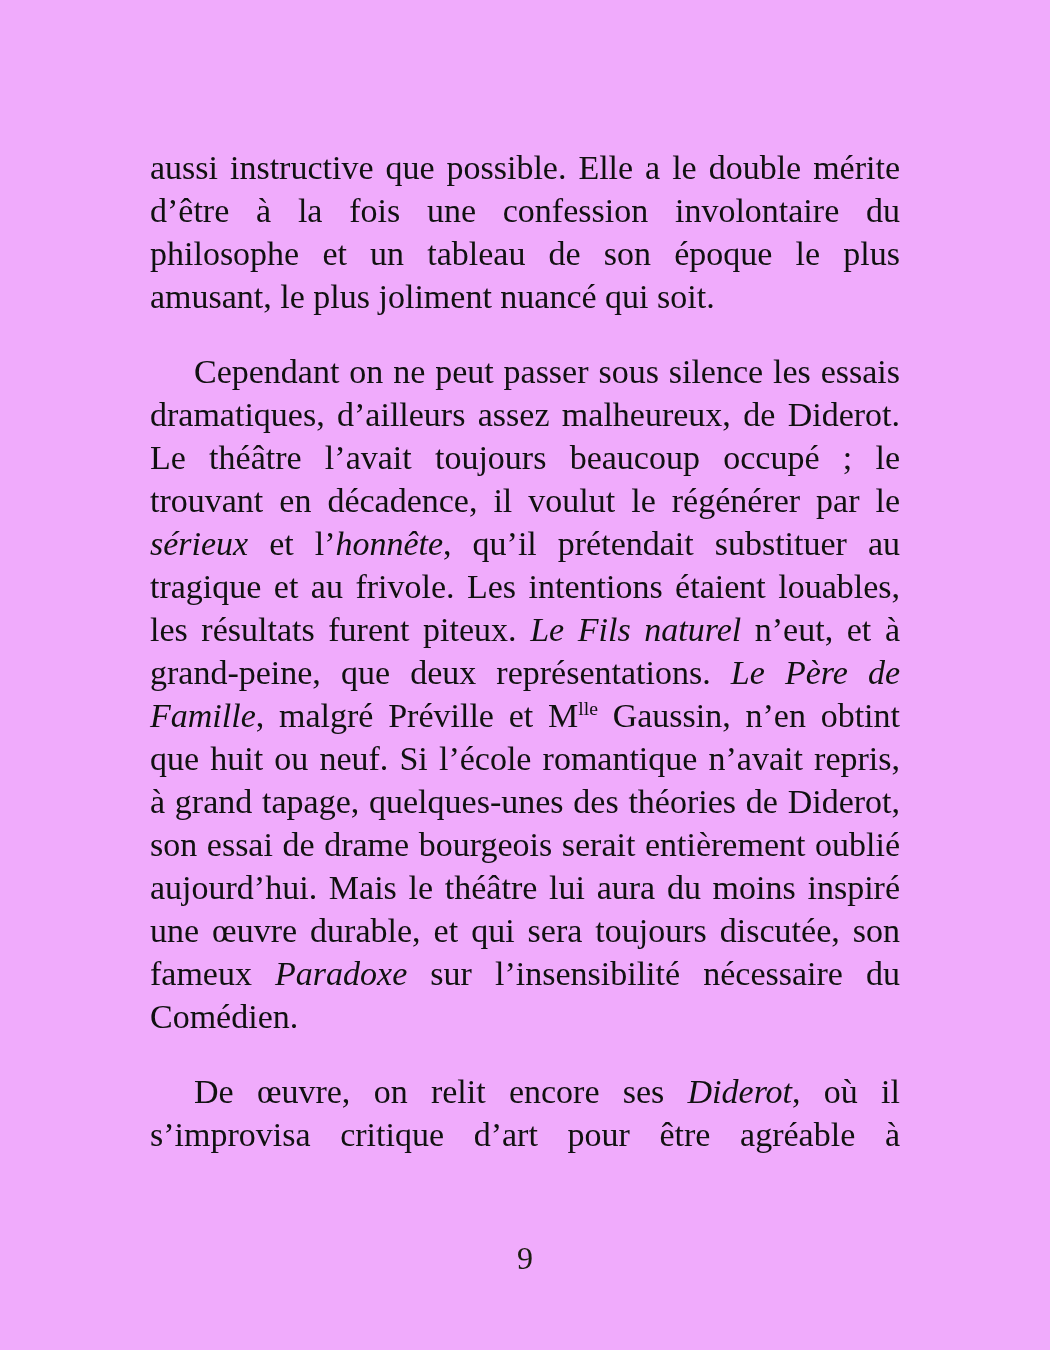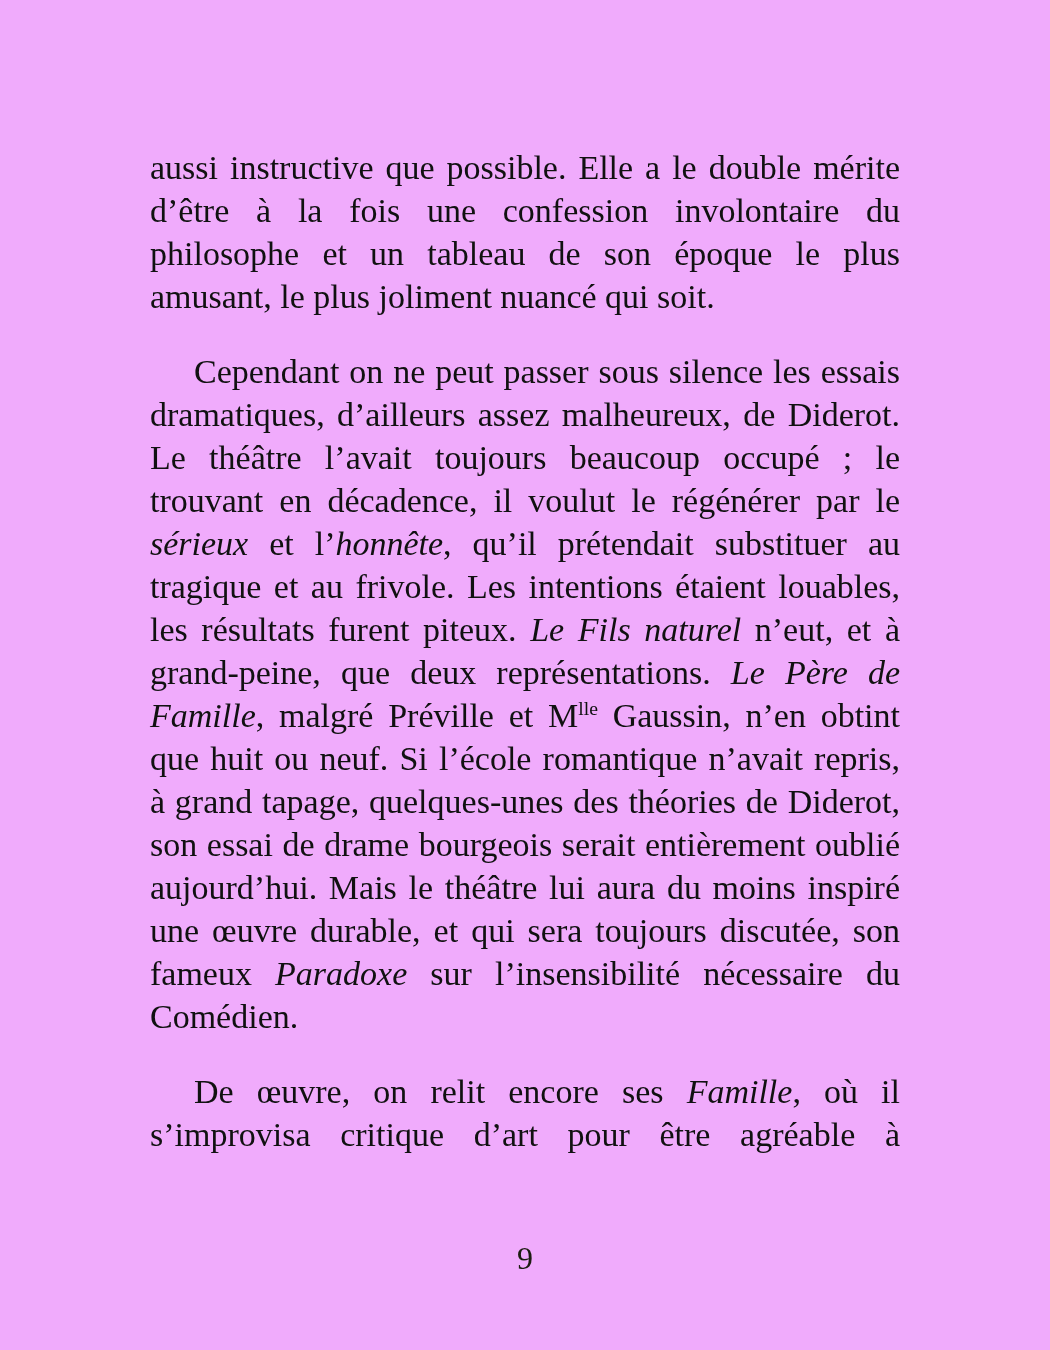--- a/index.html
+++ b/index.html
@@ -58,16 +58,16 @@
     color: #1c1c10;
   }
 </style>
 </head>
 <body>
 
 <div class="page">
   <div class="text-block">
       <p><span>aussi instructive que possible. Elle a le double mérite d’être à la fois une confession involontaire du philosophe et un tableau de son époque le plus amusant, le plus joliment nuancé qui soit.</span></p>
       <p class="indent"><span>Cependant on ne peut passer sous silence les essais dramatiques, d’ailleurs assez malheureux, de Diderot. Le théâtre l’avait toujours beaucoup occupé ; le trouvant en décadence, il voulut le régénérer par le </span><i>sérieux</i><span> et l’</span><i>honnête</i><span>, qu’il prétendait substituer au tragique et au frivole. Les intentions étaient louables, les résultats furent piteux. </span><i>Le Fils naturel</i><span> n’eut, et à grand-peine, que deux représentations. </span><i>Le Père de Famille</i><span>, malgré Préville et M</span><sup>lle</sup><span> Gaussin, n’en obtint que huit ou neuf. Si l’école romantique n’avait repris, à grand tapage, quelques-unes des théories de Diderot, son essai de drame bourgeois serait entièrement oublié aujourd’hui. Mais le théâtre lui aura du moins inspiré une œuvre durable, et qui sera toujours discutée, son fameux </span><i>Paradoxe</i><span> sur l’insensibilité nécessaire du Comédien.</span></p>
-      <p class="indent"><span>De œuvre, on relit encore ses </span><i>Famille</i><span>, où il s’improvisa critique d’art pour être agréable à</span></p>
+      <p class="indent"><span>De œuvre, on relit encore ses </span><i>Diderot</i><span>, où il s’improvisa critique d’art pour être agréable à</span></p>
     </div>
   <div class="page-number">9</div>
 </div>
 
 </body></html>

